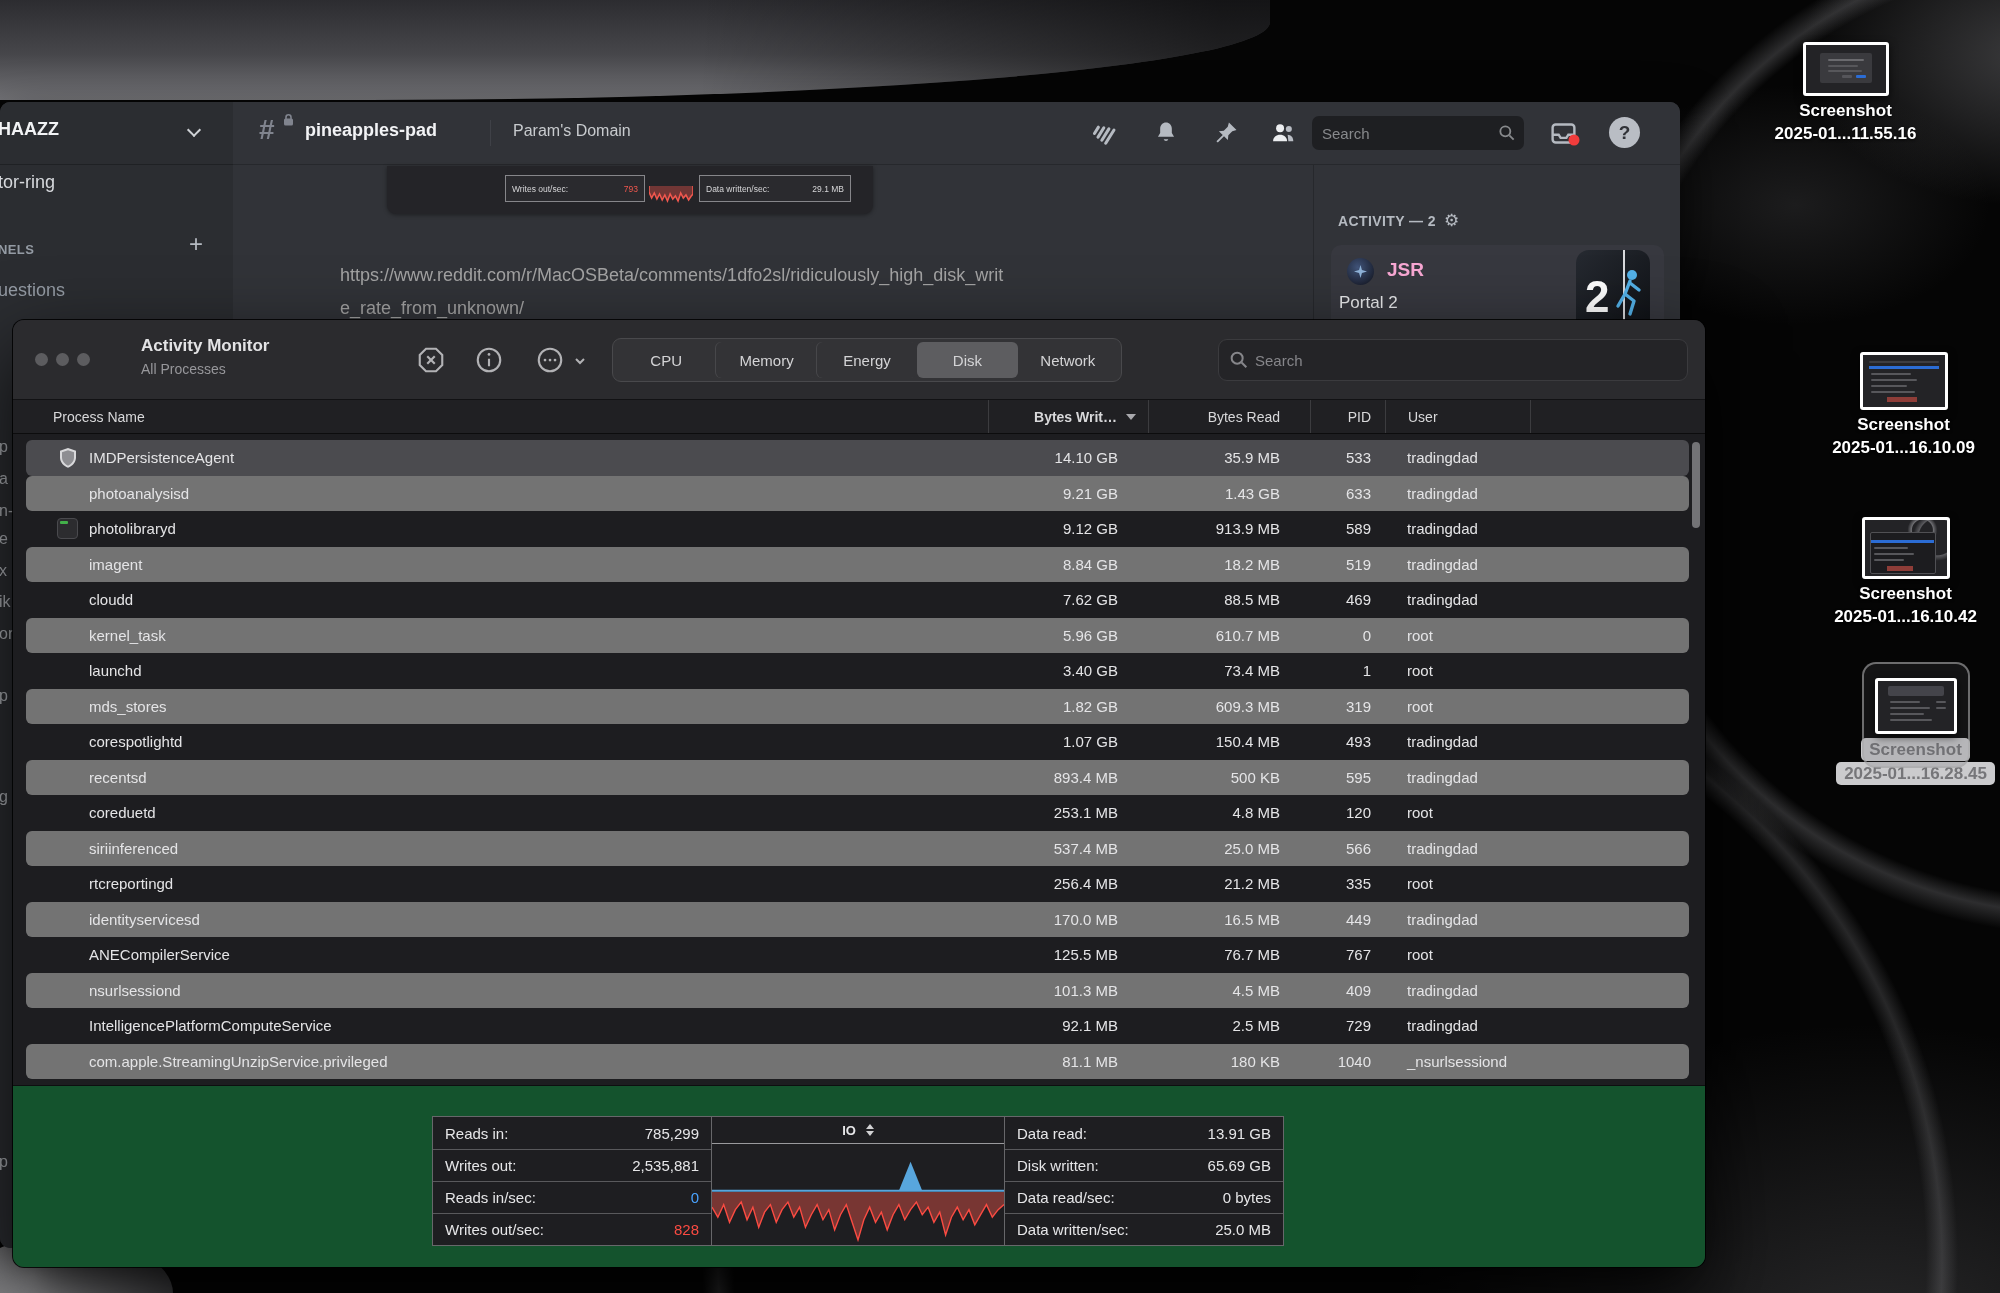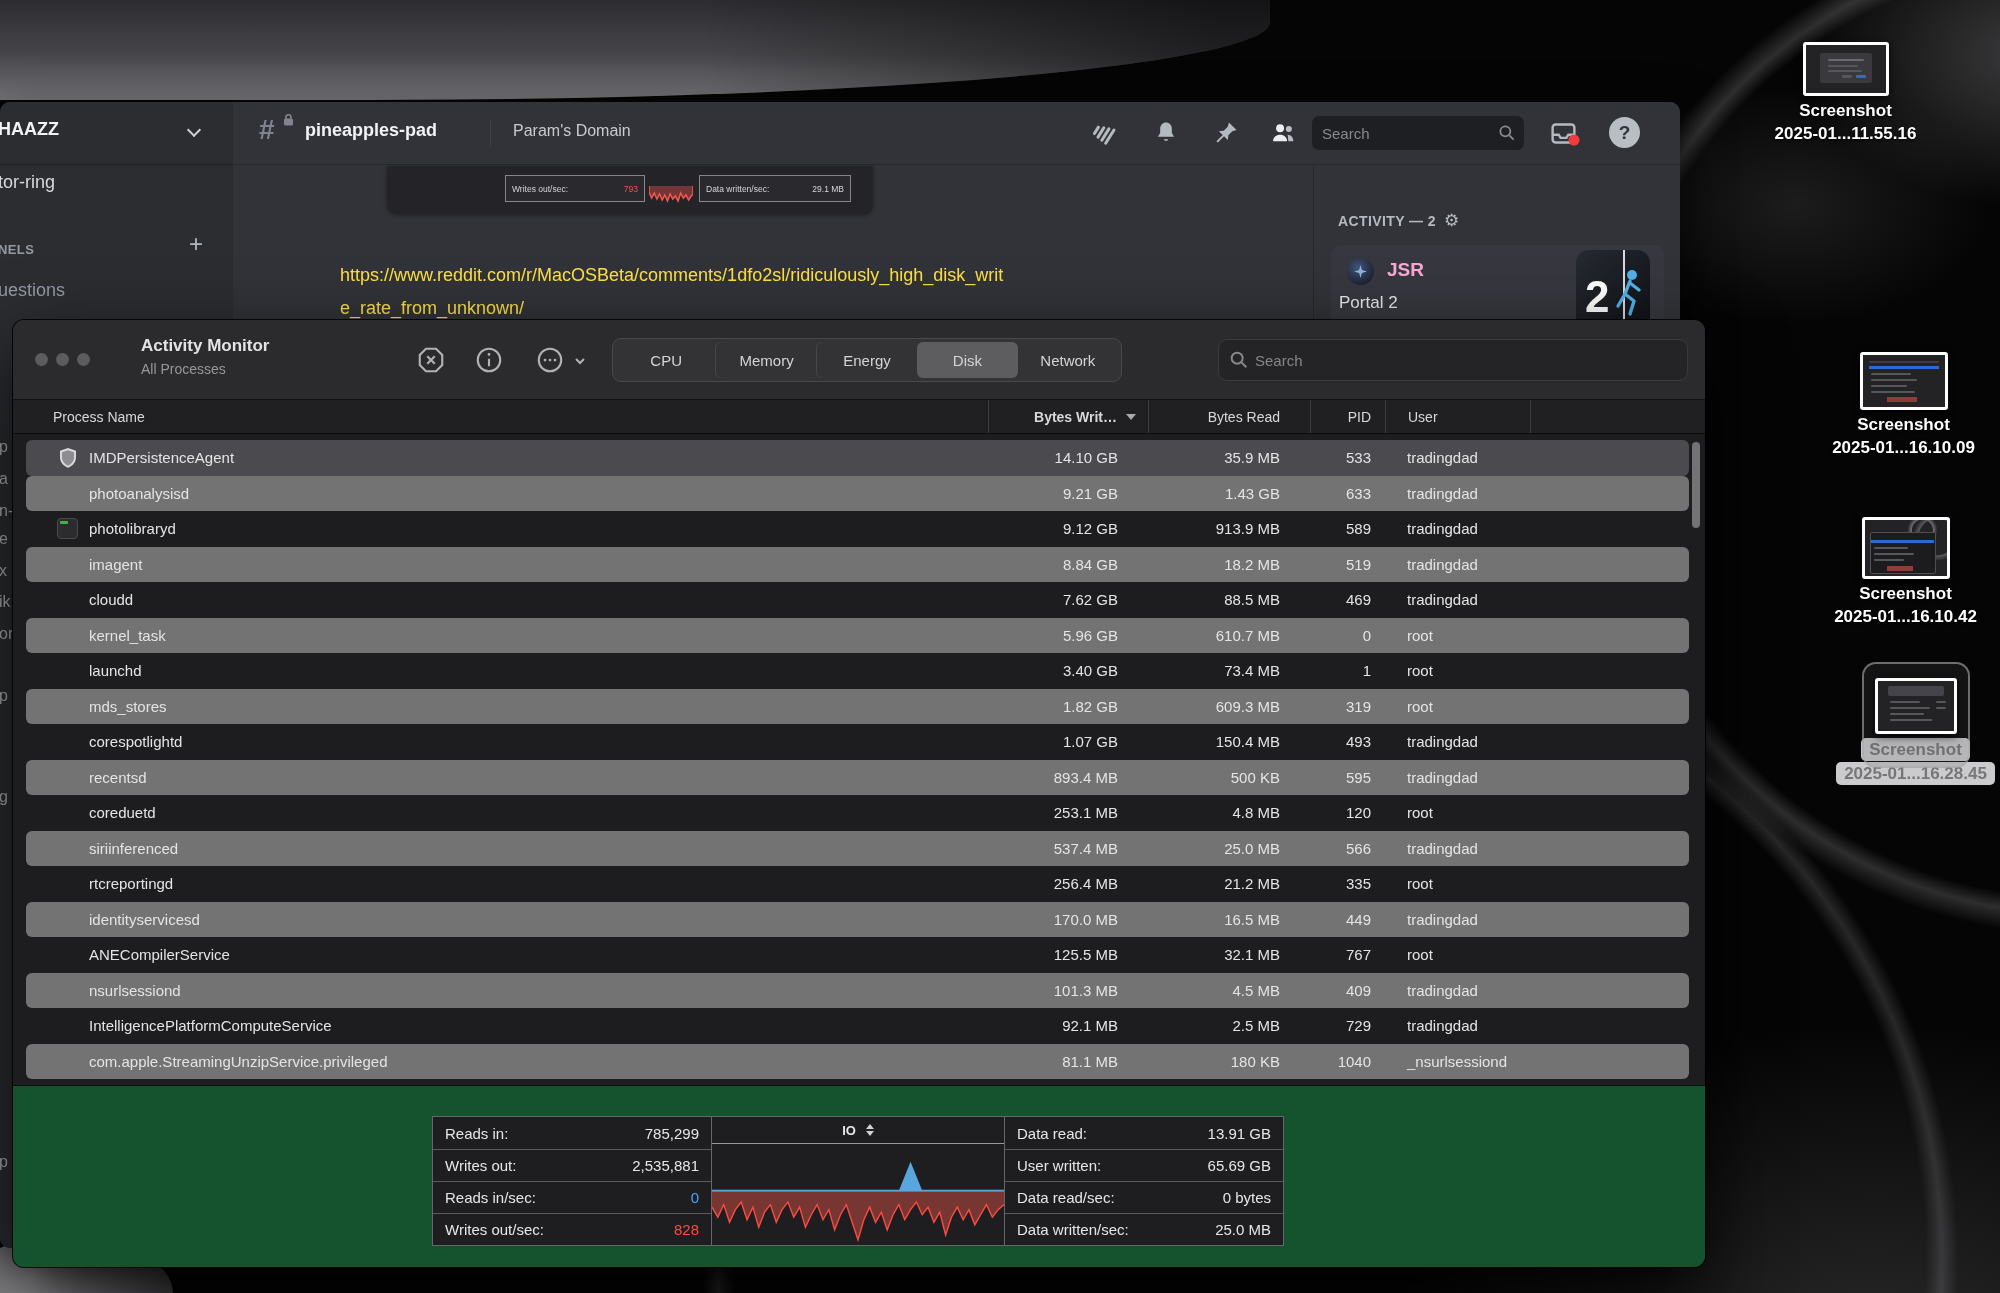--- a/index.html
+++ b/index.html
@@ -52,21 +52,21 @@
   .dc-help{ position:absolute; left:1376px; top:15px; width:31px; height:31px; border-radius:50%; background:#b9bdc4;
     color:#313338; font-weight:bold; font-size:19px; text-align:center; line-height:31px; }
   .dc-inbox{ left:1316px; }
   .dc-chat{ position:absolute; left:233px; top:63px; width:1080px; bottom:0; background:#313338; }
   .dc-attach{ position:absolute; left:154px; top:1px; width:486px; height:48px; background:#242428;
     border-radius:0 0 9px 9px; box-shadow:0 1px 4px rgba(0,0,0,.4); }
   .mini-box{ position:absolute; top:9px; height:27px; border:1px solid #86868a; background:#2a2a2e; font-size:8.5px;
     color:#d6d6d8; display:flex; align-items:center; justify-content:space-between; padding:0 6px; }
   .mini-box .v-red{ color:#f0574e; }
   .mini-spark{ position:absolute; left:262px; top:6px; width:44px; height:34px; }
-  .dc-link{ position:absolute; left:107px; width:930px; font-size:18px; color:#fde047; }
+  .dc-link{ position:absolute; left:107px; width:930px; font-size:18px; color:#a3a3a3; }
   .dc-activity{ position:absolute; left:1313px; top:63px; width:367px; bottom:0; background:#313338; border-left:1px solid #26282c; }
   .act-title{ position:absolute; left:24px; top:48px; font-size:14px; font-weight:bold; letter-spacing:.4px; color:#b5bac1; }
   .act-gear{ position:absolute; left:130px; top:45px; font-size:17px; color:#b5bac1; }
   .act-card{ position:absolute; left:17px; top:80px; width:333px; height:130px; border-radius:10px; background:#37383f; }
   .act-avatar{ position:absolute; left:16px; top:13px; width:27px; height:27px; border-radius:50%;
     background:radial-gradient(circle at 40% 35%, #41547a, #1c2232 75%); }
   .act-avatar i{ position:absolute; left:7px; top:7px; width:13px; height:13px; background:#8fb3d9;
     clip-path:polygon(50% 0,61% 39%,100% 50%,61% 61%,50% 100%,39% 61%,0 50%,39% 39%); }
   .act-user{ position:absolute; left:56px; top:14px; font-size:19px; font-weight:600; color:#f9a8d4; }
   .act-game{ position:absolute; left:8px; top:48px; font-size:17px; color:#e8e9eb; }
@@ -511,21 +511,21 @@
           <div class="cell r pid">449</div>
           <div class="cell user">tradingdad</div>
           <div class="cell"></div>
         </div>
         <div class="am-row am-grid">
           <div class="cell name">
             <span class="pic"></span>
             <span>ANECompilerService</span>
           </div>
           <div class="cell r bw">125.5 MB</div>
-          <div class="cell r br">32.1 MB</div>
+          <div class="cell r br">76.7 MB</div>
           <div class="cell r pid">767</div>
           <div class="cell user">root</div>
           <div class="cell"></div>
         </div>
         <div class="am-row am-grid alt">
           <div class="cell name">
             <span class="pic"></span>
             <span>nsurlsessiond</span>
           </div>
           <div class="cell r bw">101.3 MB</div>
@@ -595,21 +595,21 @@
                 <line x1="0" y1="18.5" x2="100" y2="18.5" stroke="#58a6dd" stroke-width="2" vector-effect="non-scaling-stroke"></line>
               </svg>
           </div>
         </div>
         <div class="fbox stats">
           <div class="frow">
               <span>Data read:</span>
               <span class="fv">13.91 GB</span>
             </div>
           <div class="frow">
-              <span>User written:</span>
+              <span>Disk written:</span>
               <span class="fv">65.69 GB</span>
             </div>
           <div class="frow">
               <span>Data read/sec:</span>
               <span class="fv">0 bytes</span>
             </div>
           <div class="frow">
               <span>Data written/sec:</span>
               <span class="fv">25.0 MB</span>
             </div>

